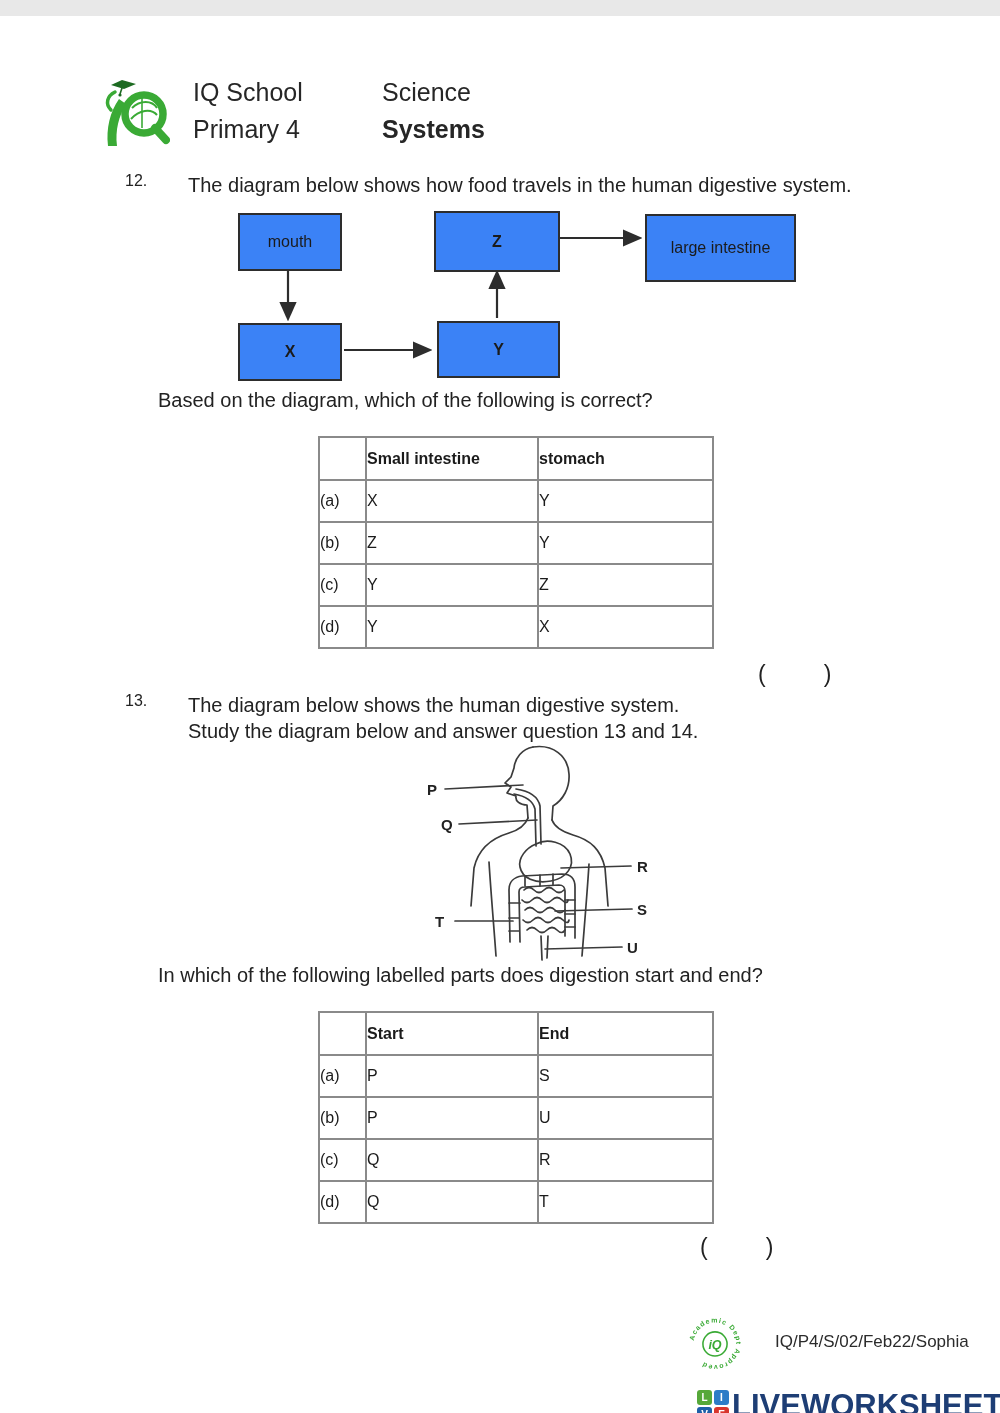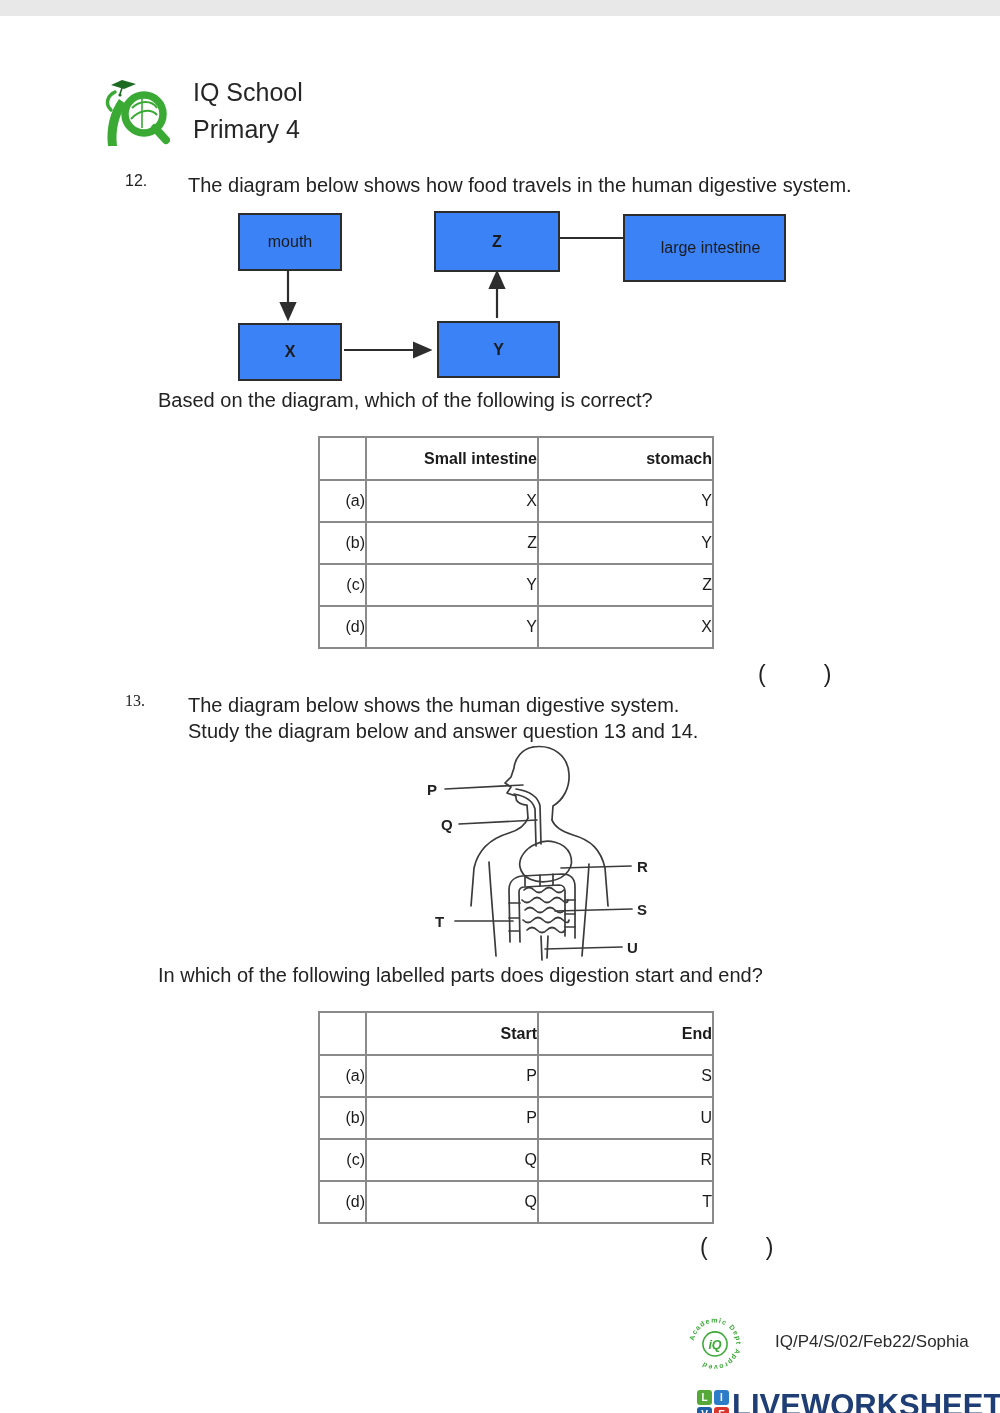--- a/index.html
+++ b/index.html
@@ -22,21 +22,21 @@
   .flow-box {
     position:absolute; border:2.5px solid #2d2d2d; background:#3b82f6;
     display:flex; align-items:center; justify-content:center;
     font-size:16px; color:#1b1b1b;
   }
   .flow-letter { font-weight:600; }
 
   
   table.opt-table { border-collapse:collapse; border:2.5px solid #2e2e2e; background:#fff; }
   table.opt-table th, table.opt-table td {
-    border:2px solid #8a8a8a; text-align:right; vertical-align:middle;
+    border:2px solid #8a8a8a; text-align:left; vertical-align:middle;
     font-size:16px; color:#1b1b1b; padding:0;
   }
   table.opt-table th { font-weight:700; }
   .colA { width:45px;  height:40px; }
   .colB { width:170px; }
   .colC { width:173px; }
   tr.hrow th { height:41px; }
   tr.drow td { height:40px; }
 
   .answer-paren { font-size:23px; color:#222; }
@@ -75,20 +75,24 @@
       <line x1="25" y1="17" x2="22" y2="26" stroke="#1d6b22" stroke-width="1.6"></line>
       <circle cx="22" cy="27" r="1.6" fill="#1d6b22"></circle>
     </svg>
   </div>
 
   <div class="abs hdr-text" style="left:193px; top:58px;">
     <div>IQ School</div>
     <div>Primary 4</div>
   </div>
 
+  <div class="abs hdr-text" style="left:382px; top:58px;">
+    <div>Science</div>
+    <div class="bold">Systems</div>
+  </div>
 
   <div class="abs qnum" style="left:125px; top:156px;">12.</div>
   <div class="abs qtext" style="left:188px; top:156px; width:700px;">The diagram below shows how food travels in the human digestive system.</div>
 
   <div class="abs" style="left:0; top:190px; width:1000px; height:185px;">
 
     <svg class="abs" style="left:0; top:0;" width="1000" height="185">
       <defs>
         <marker id="arw" markerWidth="9" markerHeight="8" refX="7" refY="4" orient="auto">
           <polygon points="0,0 9,4 0,8" fill="#2d2d2d"></polygon>
@@ -99,21 +103,21 @@
       <line x1="497" y1="112" x2="497" y2="68" stroke="#2d2d2d" stroke-width="2.2" marker-end="url(#arw)"></line>
       <line x1="560" y1="32" x2="638" y2="32" stroke="#2d2d2d" stroke-width="2.2" marker-end="url(#arw)"></line>
     </svg>
 
     <div class="flow-box" style="left:238px; top:7px; width:100px; height:54px;">
       <span>mouth</span>
     </div>
     <div class="flow-box" style="left:434px; top:5px; width:122px; height:57px;">
       <span class="flow-letter">Z</span>
     </div>
-    <div class="flow-box" style="left:623px; top:8px; width:147px; height:64px;padding-left:12px;">
+    <div class="flow-box" style="left:645px; top:8px; width:147px; height:64px;">
       <span>large intestine</span>
     </div>
     <div class="flow-box" style="left:238px; top:117px; width:100px; height:54px;">
       <span class="flow-letter">X</span>
     </div>
     <div class="flow-box" style="left:437px; top:115px; width:119px; height:53px;">
       <span class="flow-letter">Y</span>
     </div>
   </div>
 
@@ -148,21 +152,21 @@
         <td>Y</td>
         <td>X</td>
       </tr>
     </tbody>
   </table>
 
   <div class="abs answer-paren" style="left:758px; top:645px;">
     <span>(</span><span class="answer-gap"></span><span>)</span>
   </div>
 
-  <div class="abs qnum" style="left:125px; top:676px;font-family:Liberation Serif, serif;">13.</div>
+  <div class="abs qnum" style="left:125px; top:676px;">13.</div>
   <div class="abs qtext" style="left:188px; top:676px; width:700px;">
     <div>The diagram below shows the human digestive system.</div>
     <div>Study the diagram below and answer question 13 and 14.</div>
   </div>
 
   <div class="abs" style="left:375px; top:722px; width:340px; height:228px;">
     <svg width="340" height="228" viewBox="0 0 340 228" style="fill:none; stroke:#3b3b3b; stroke-width:1.7; stroke-linecap:round; stroke-linejoin:round;">
 
       <path d="M158,9 C178,6 193,18 194,36 C195,50 188,62 178,68 L177,82"></path>
       <path d="M158,9 C147,11 140,20 139,30 L136,39 L130,45 L136,49 L132,55 L141,58 C140,63 145,67 152,67 L153,80"></path>

